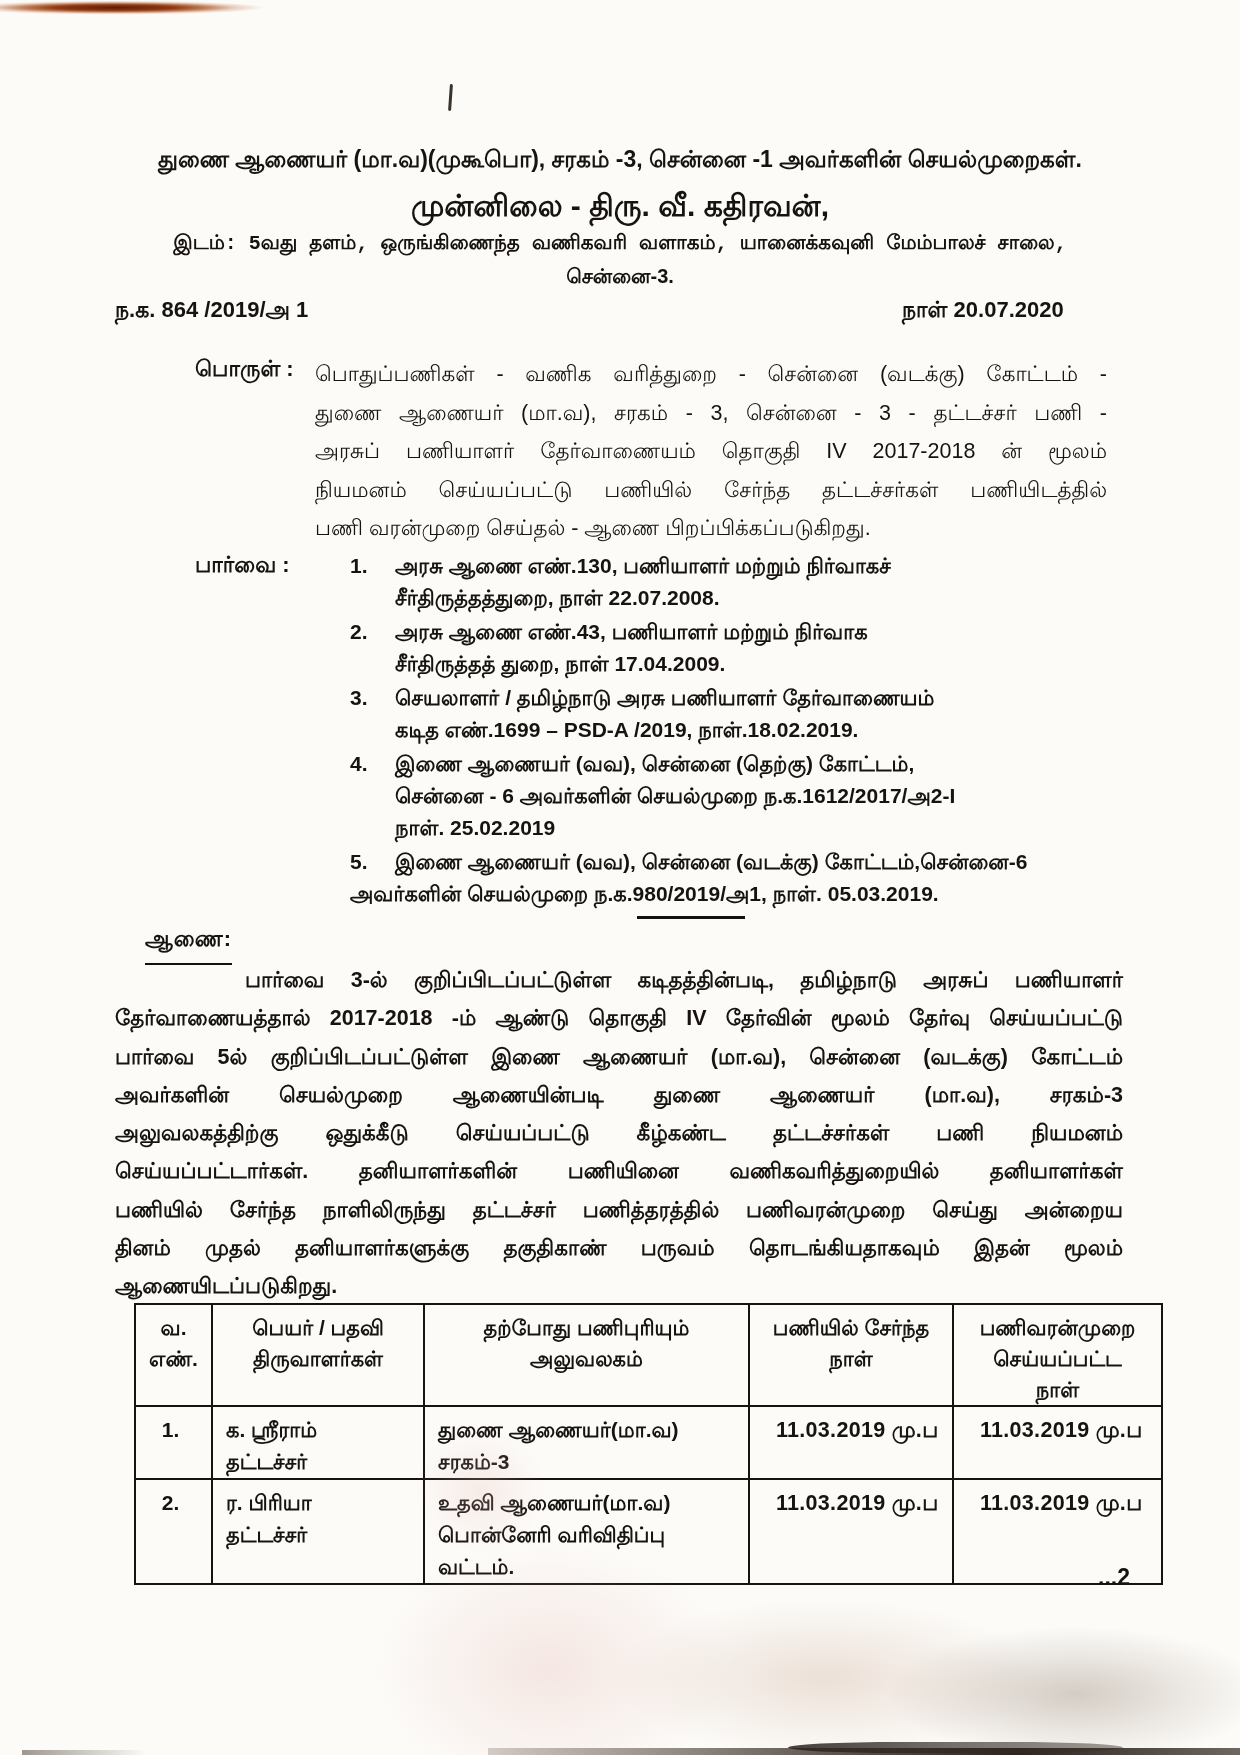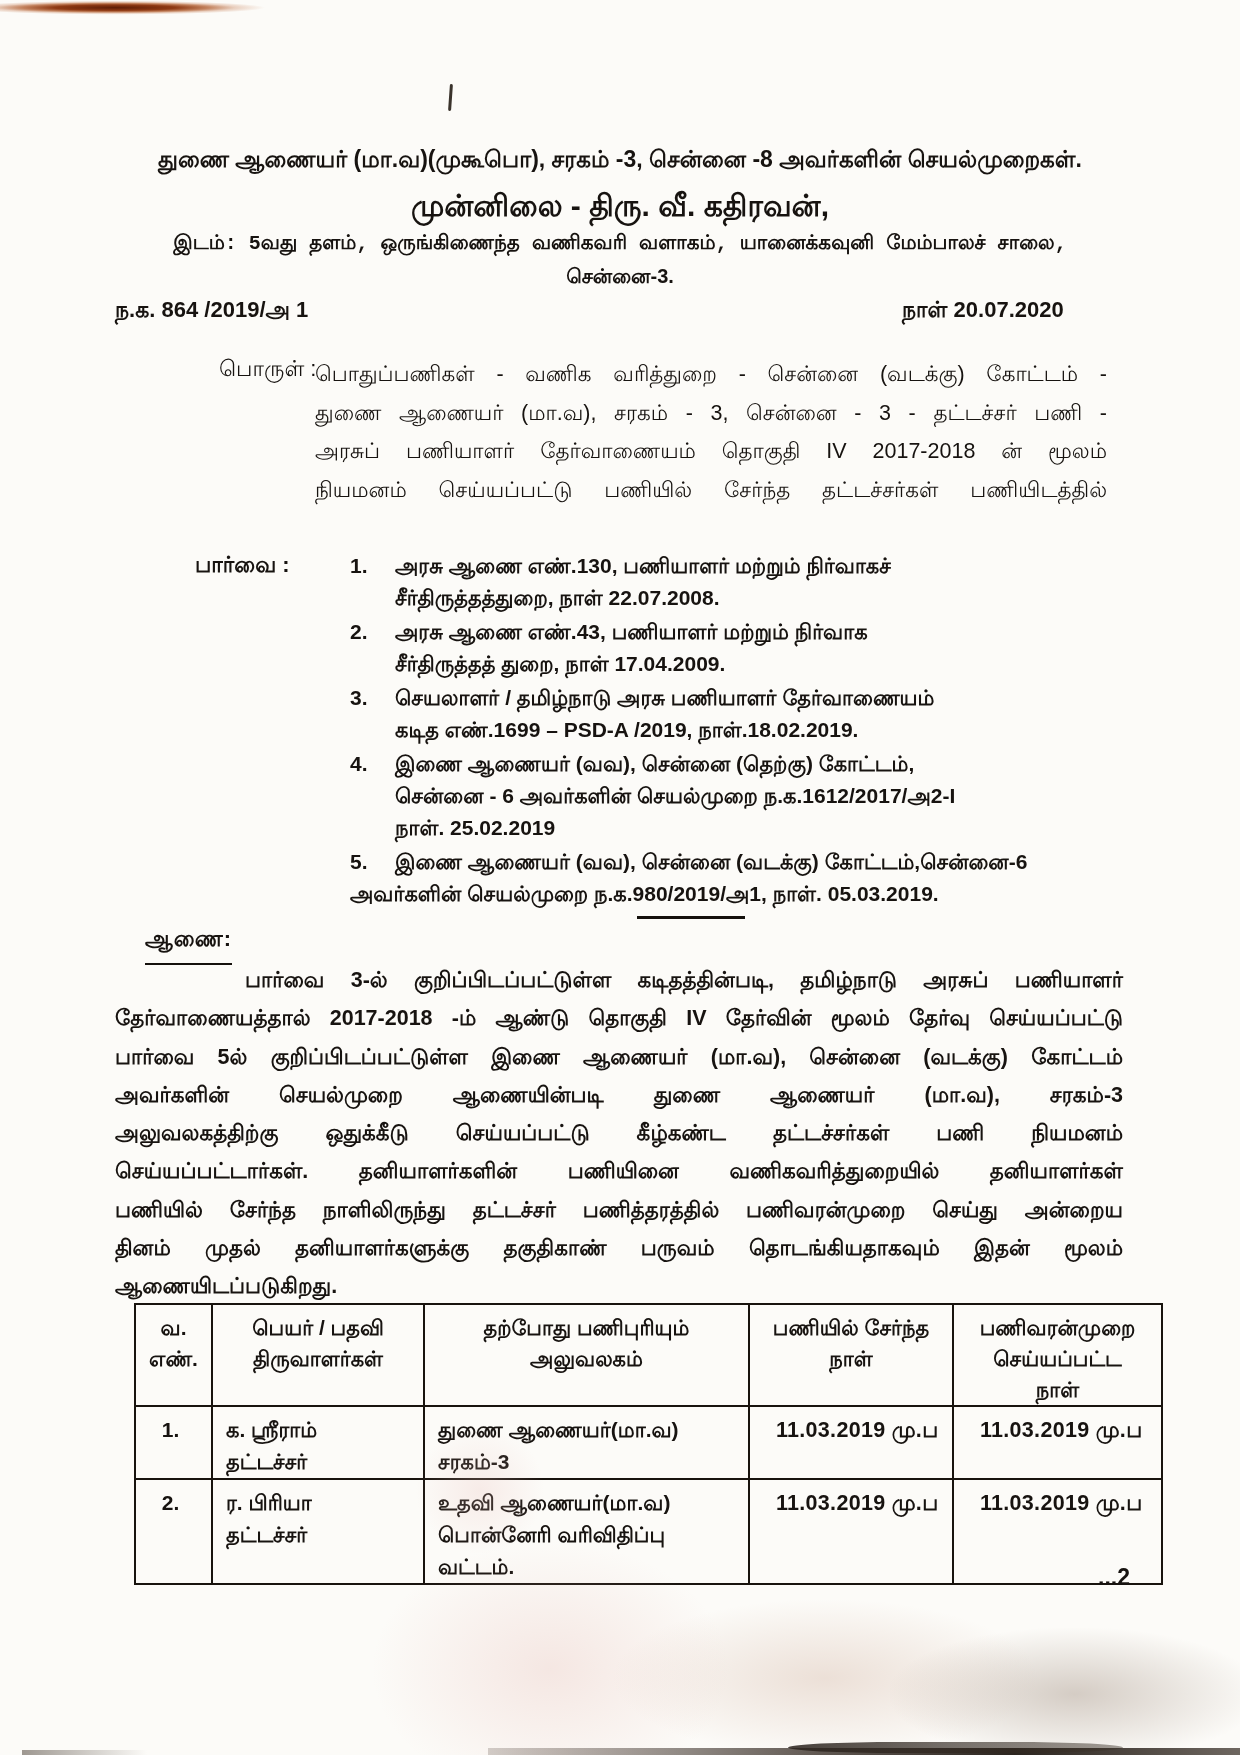--- a/index.html
+++ b/index.html
@@ -25,21 +25,21 @@
 
   
   .doc-title    { top:146px; font-size:23px; font-weight:700; }
   .presence     { top:189px; font-size:30px; font-weight:700; }
   .loc1         { top:232px; font-size:20px; font-weight:700;font-family:Liberation Mono, monospace; }
   .loc2         { top:265px; font-size:20px; font-weight:700; }
   .fileno       { left:115px; top:297px; font-size:22px; font-weight:700; }
   .docdate      { left:902px; top:297px; font-size:22px; font-weight:700; }
 
   
-  .subject-label { left:195px; top:356px; font-size:22px; font-weight:400;margin-left:24px; }
+  .subject-label { left:195px; top:356px; font-size:22px; font-weight:700; }
   .subject-body  { left:315px; top:355px; width:792px; font-size:21.5px; font-weight:400; line-height:38.5px; }
 
   
   .ref-label { left:195px; top:552px; font-size:22px; font-weight:700; }
   .ref-list  { left:350px; top:550px; width:720px; font-size:21px; font-weight:600; line-height:32px; }
   .ref-item  { display:flex; margin-bottom:2px; }
   .ref-item .num   { width:45px; flex:0 0 45px; }
   .ref-item .lines { flex:1; }
   .ref-line.outdent { margin-left:-45px; }
 
@@ -83,33 +83,34 @@
     background:linear-gradient(90deg, rgba(80,70,60,.55), rgba(80,70,60,0)); }
 </style>
 </head>
 <body>
 
 <div class="page">
 
   <div class="abs smear"></div>
   <div class="abs tick"></div>
 
-  <div class="abs center doc-title">துணை ஆணையர் (மா.வ)(முகூபொ), சரகம் -3, சென்னை -8 அவர்களின் செயல்முறைகள்.</div>
+  <div class="abs center doc-title">துணை ஆணையர் (மா.வ)(முகூபொ), சரகம் -3, சென்னை -1 அவர்களின் செயல்முறைகள்.</div>
   <div class="abs center presence">முன்னிலை - திரு. வீ. கதிரவன்,</div>
   <div class="abs center loc1">இடம்:  5வது தளம், ஒருங்கிணைந்த வணிகவரி வளாகம், யானைக்கவுனி மேம்பாலச் சாலை,</div>
   <div class="abs center loc2">சென்னை-3.</div>
   <div class="abs fileno">ந.க.  864 /2019/அ 1</div>
   <div class="abs docdate">நாள்  20.07.2020</div>
 
   <div class="abs subject-label">பொருள் :</div>
   <div class="abs subject-body">
     <div class="jline">பொதுப்பணிகள் - வணிக வரித்துறை - சென்னை (வடக்கு) கோட்டம் -</div>
     <div class="jline">துணை ஆணையர் (மா.வ), சரகம் - 3, சென்னை - 3 - தட்டச்சர் பணி -</div>
     <div class="jline">அரசுப் பணியாளர் தேர்வாணையம் தொகுதி IV    2017-2018 ன் மூலம்</div>
     <div class="jline">நியமனம் செய்யப்பட்டு பணியில் சேர்ந்த   தட்டச்சர்கள் பணியிடத்தில்</div>
+    <div class="lline">பணி வரன்முறை செய்தல் -  ஆணை பிறப்பிக்கப்படுகிறது.</div>
   </div>
 
   <div class="abs ref-label">பார்வை :</div>
   <div class="abs ref-list">
     <div class="ref-item">
       <span class="num">1.</span>
       <div class="lines">
         <div class="ref-line">அரசு ஆணை எண்.130, பணியாளர் மற்றும் நிர்வாகச்</div>
         <div class="ref-line">சீர்திருத்தத்துறை, நாள்  22.07.2008.</div>
       </div>

